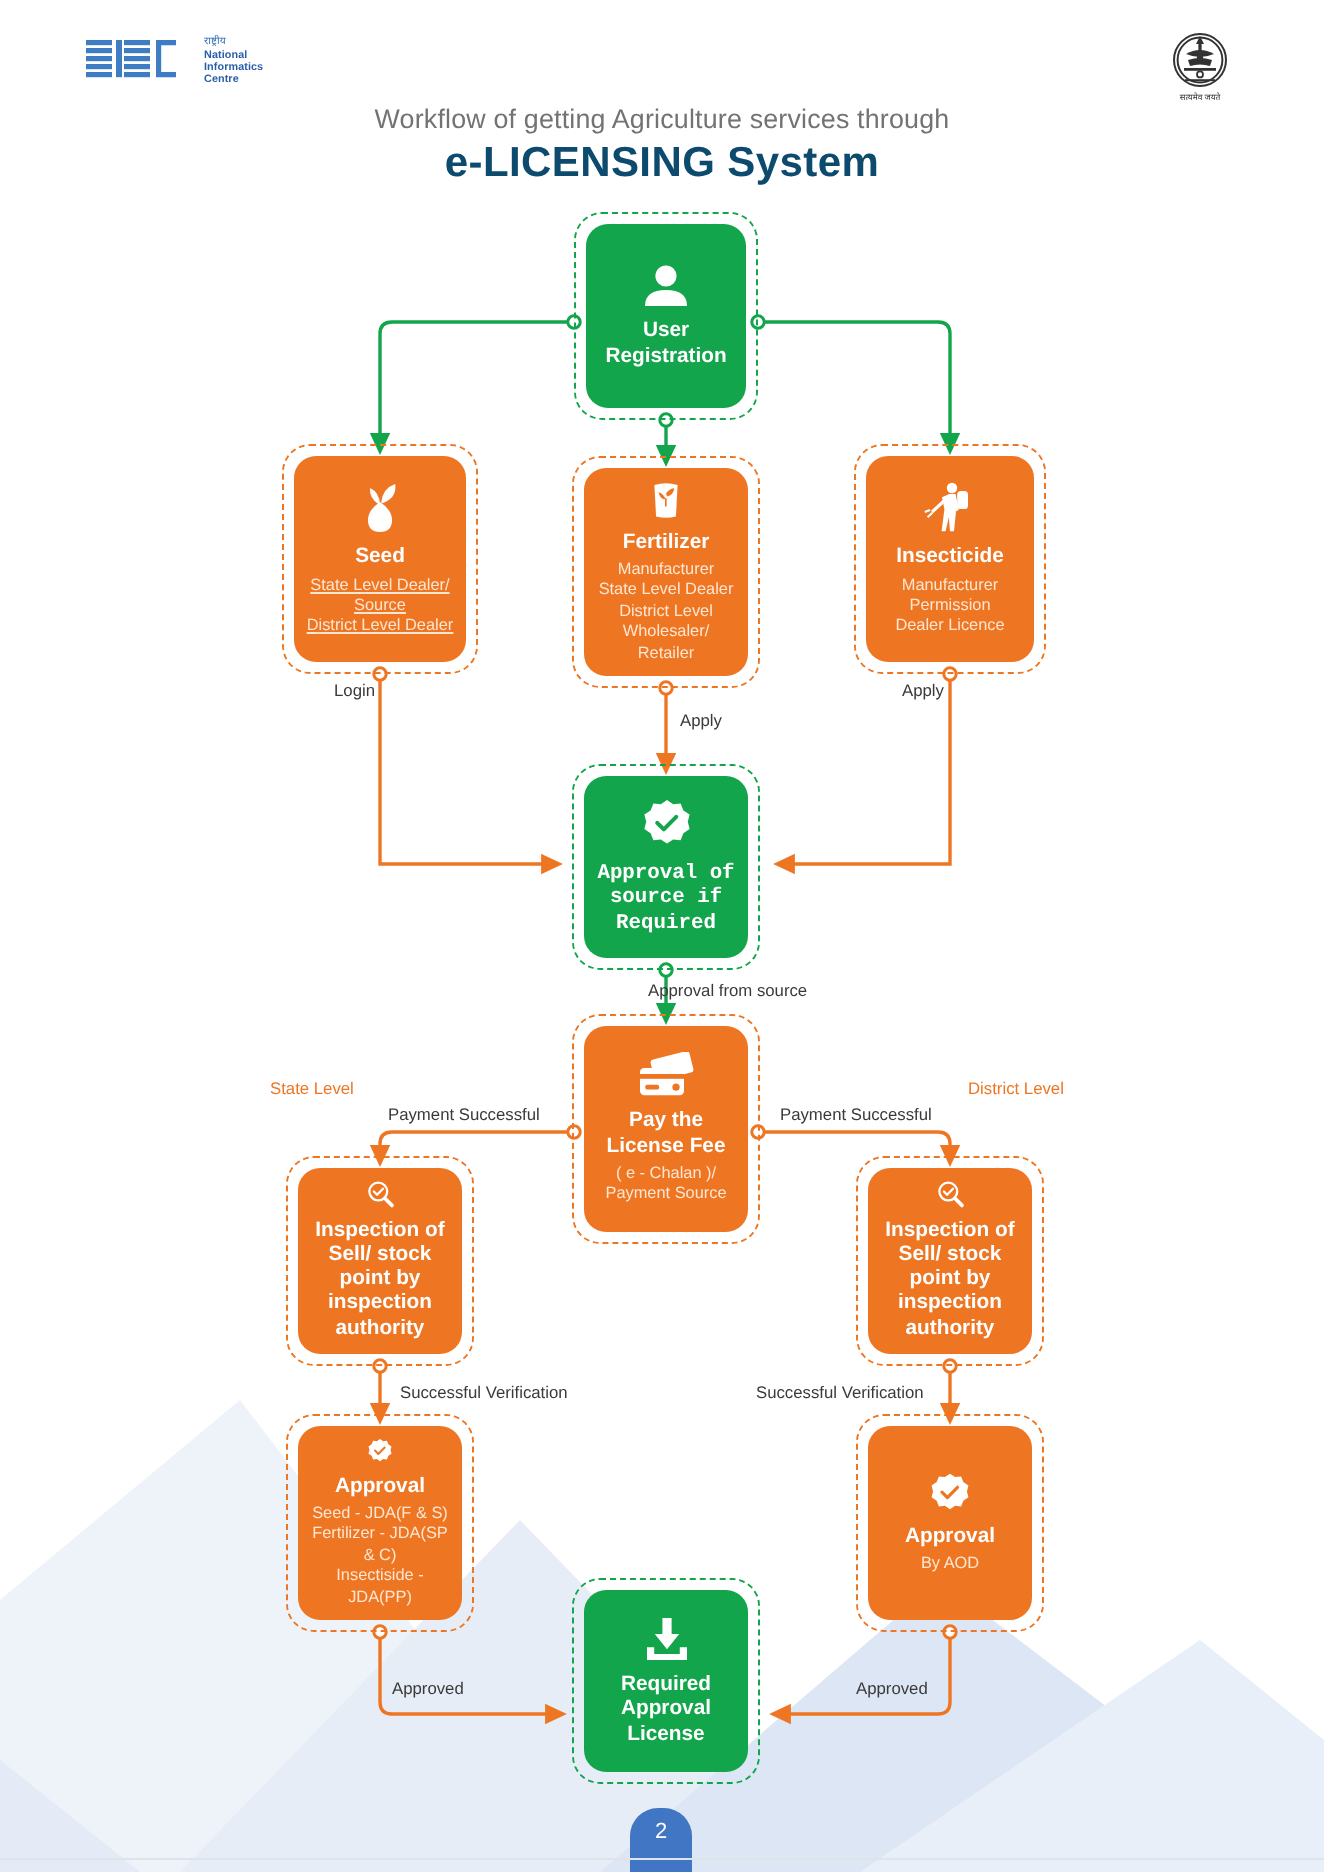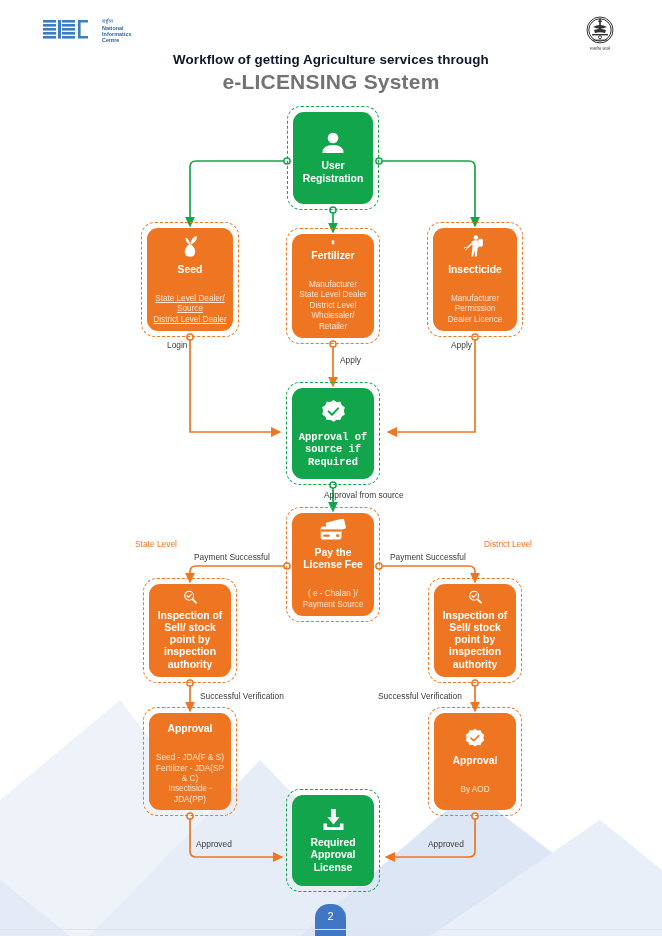--- a/index.html
+++ b/index.html
@@ -22,22 +22,22 @@
   
   .nic-logo { position: absolute; left: 42px; top: 14px; width: 110px; height: 34px; display: flex; align-items: center; gap: 4px; }
   .nic-mark { width: 56px; height: 30px; }
   .nic-words { display: flex; flex-direction: column; justify-content: center; line-height: 1.12; }
   .nic-hi { font-size: 5.1px; color: #2f6cb5; letter-spacing: .1px; }
   .nic-en { font-size: 5.4px; color: #2a5fa8; font-weight: bold; letter-spacing: .05px; }
 
   .emblem { position: absolute; right: 42px; top: 10px; width: 40px; height: 44px; }
 
   .title-wrap { position: absolute; left: 0; top: 52px; width: 662px; text-align: center; }
-  .title-1 { font-size: 13.4px; font-weight: bold; color: #0f172a; letter-spacing: .1px; }
-  .title-2 { font-size: 21px; font-weight: bold; color: #737373; margin-top: 3px; letter-spacing: .2px; }
+  .title-1 { font-size: 13.4px; font-weight: normal; color: #737373; letter-spacing: .1px; }
+  .title-2 { font-size: 21px; font-weight: bold; color: #0c4a6e; margin-top: 3px; letter-spacing: .2px; }
 
   
   .wires { position: absolute; left: 0; top: 0; width: 662px; height: 936px; }
 
   
   .node { position: absolute; }
   .node .dash {
     position: absolute; left: 0; top: 0; width: 100%; height: 100%;
     border-radius: 14px;
     border: 1.4px dashed #ee7623;
@@ -49,21 +49,21 @@
     background: #ee7623;
     display: flex; flex-direction: column;
     align-items: center; justify-content: center;
     text-align: center;
     padding: 6px 5px;
     color: #ffffff;
   }
   .node.green .fill { background: #13a54b; }
   .node .icon { margin-bottom: 5px; }
   .node .nm { font-size: 10.4px; font-weight: bold; line-height: 1.18; }
-  .node .sub { font-size: 8.2px; line-height: 1.27; margin-top: 18px; color: #ffe6d3; }
+  .node .sub { font-size: 8.2px; line-height: 1.27; margin-top: 2px; color: #ffe6d3; }
 
   
   .elabel {
     position: absolute; font-size: 8.4px; color: #3a3a3a;
     white-space: nowrap; line-height: 1;
   }
   .elabel.orange { color: #ee7623; }
 
   
   .page-tab {

